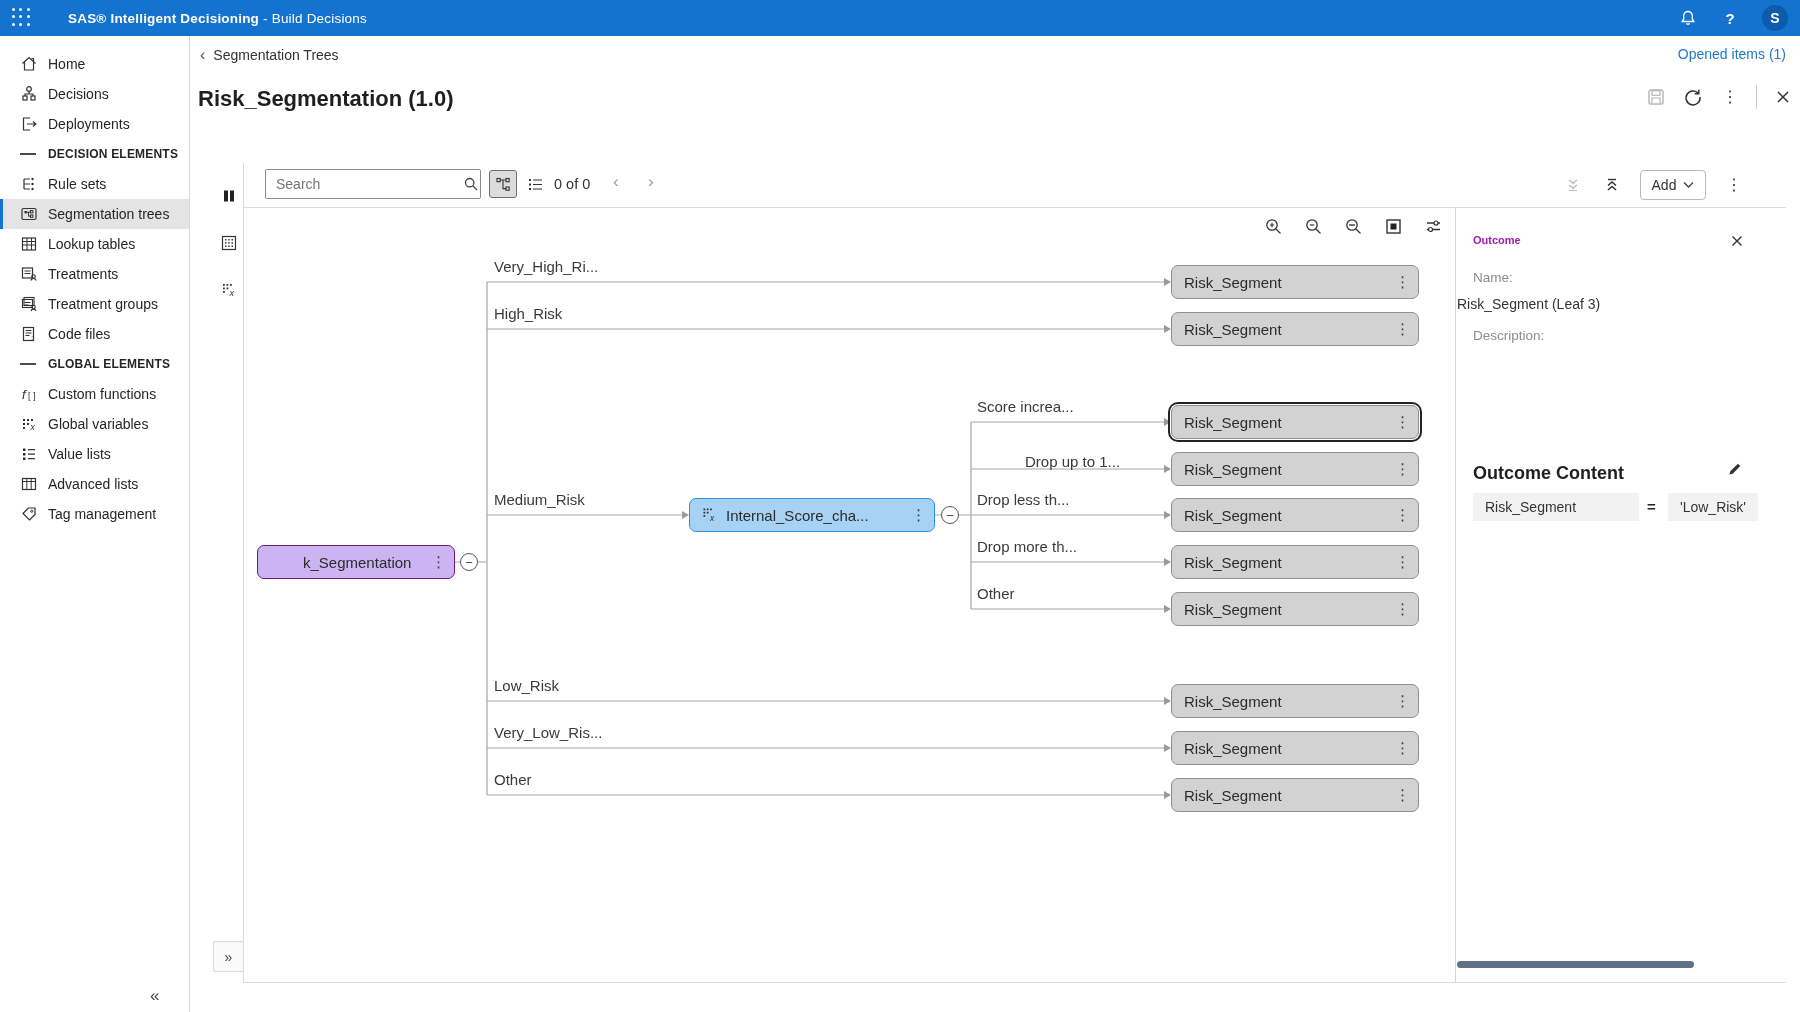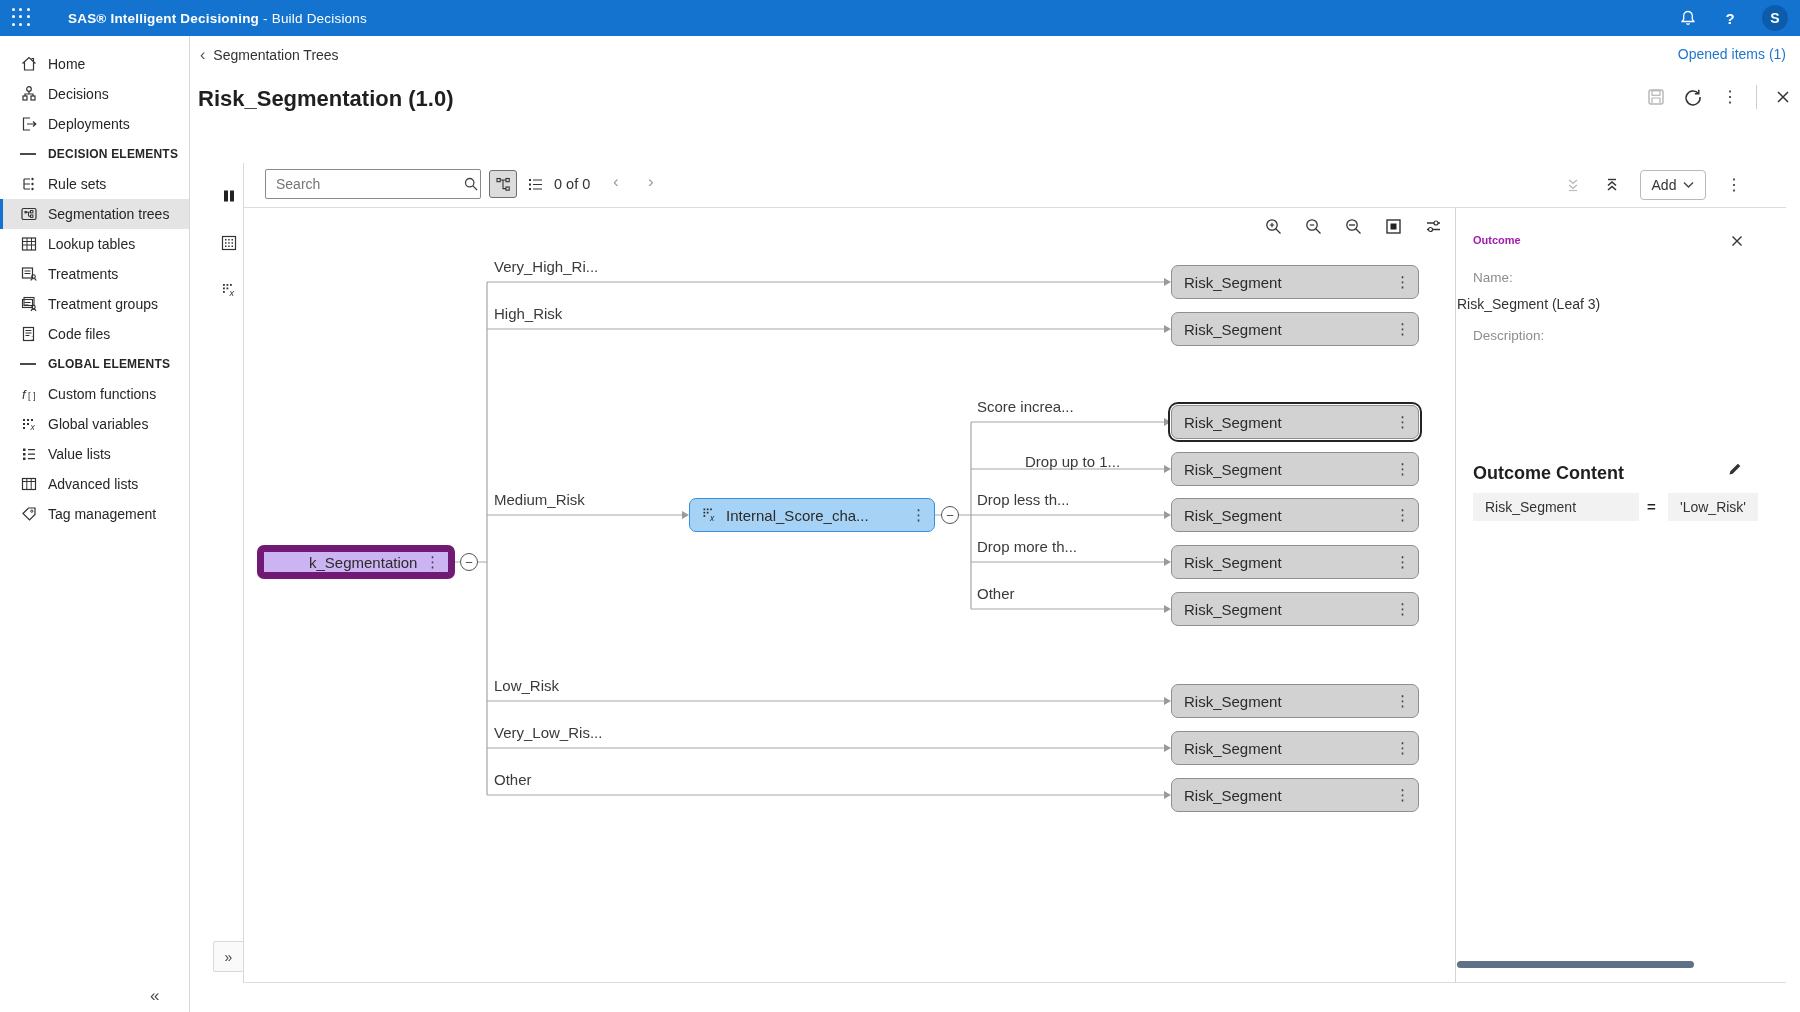--- a/index.html
+++ b/index.html
@@ -70,21 +70,21 @@
   
   .canvas{position:absolute;left:244px;top:207px;width:1211px;height:776px;background:#fff;
           border-top:1px solid #dcdcdc;border-bottom:1px solid #dcdcdc;box-sizing:border-box;overflow:hidden;}
   .canvas-tools{position:absolute;top:8px;right:12px;display:flex;gap:20px;}
   .cz{width:20px;height:20px;display:flex;align-items:center;justify-content:center;cursor:pointer;}
   .connectors{position:absolute;left:0;top:0;}
   .node{position:absolute;height:34px;border-radius:7px;display:flex;align-items:center;box-sizing:border-box;
         padding:0 8px 0 12px;font-size:15px;color:#2b2b2b;cursor:pointer;}
   .node .nlabel{white-space:nowrap;overflow:hidden;}
   .node .kebab{margin-left:auto;font-size:15px;color:#3c3c3c;padding-left:8px;cursor:pointer;}
-  .node-root{left:13px;top:337px;width:198px;background:#ccb3f1;border:7px solid #701a75;padding-left:45px;}
+  .node-root{left:13px;top:337px;width:198px;background:#ccb3f1;border:1px solid #701a75;padding-left:45px;}
   .node-internal{left:445px;top:290px;width:246px;background:#a6d2f5;border:1px solid #3590e2;gap:8px;}
   .node-leaf{width:248px;background:#d2d2d2;border:1px solid #8f8f8f;left:927px;}
   .node-leaf.selected{box-shadow:0 0 0 1px #fff,0 0 0 3px #232323;}
   .branch-label{position:absolute;font-size:15px;color:#3a3a3a;white-space:nowrap;}
   .minus-btn{position:absolute;width:18px;height:18px;border:1.5px solid #555;border-radius:50%;background:#fff;
              display:flex;align-items:center;justify-content:center;font-size:13px;color:#444;box-sizing:border-box;
              cursor:pointer;line-height:1;}
   
   .panel{position:absolute;left:1455px;top:207px;width:331px;height:776px;background:#fff;box-sizing:border-box;
          border-left:1px solid #d4d4d4;border-top:1px solid #dcdcdc;border-bottom:1px solid #dcdcdc;}

